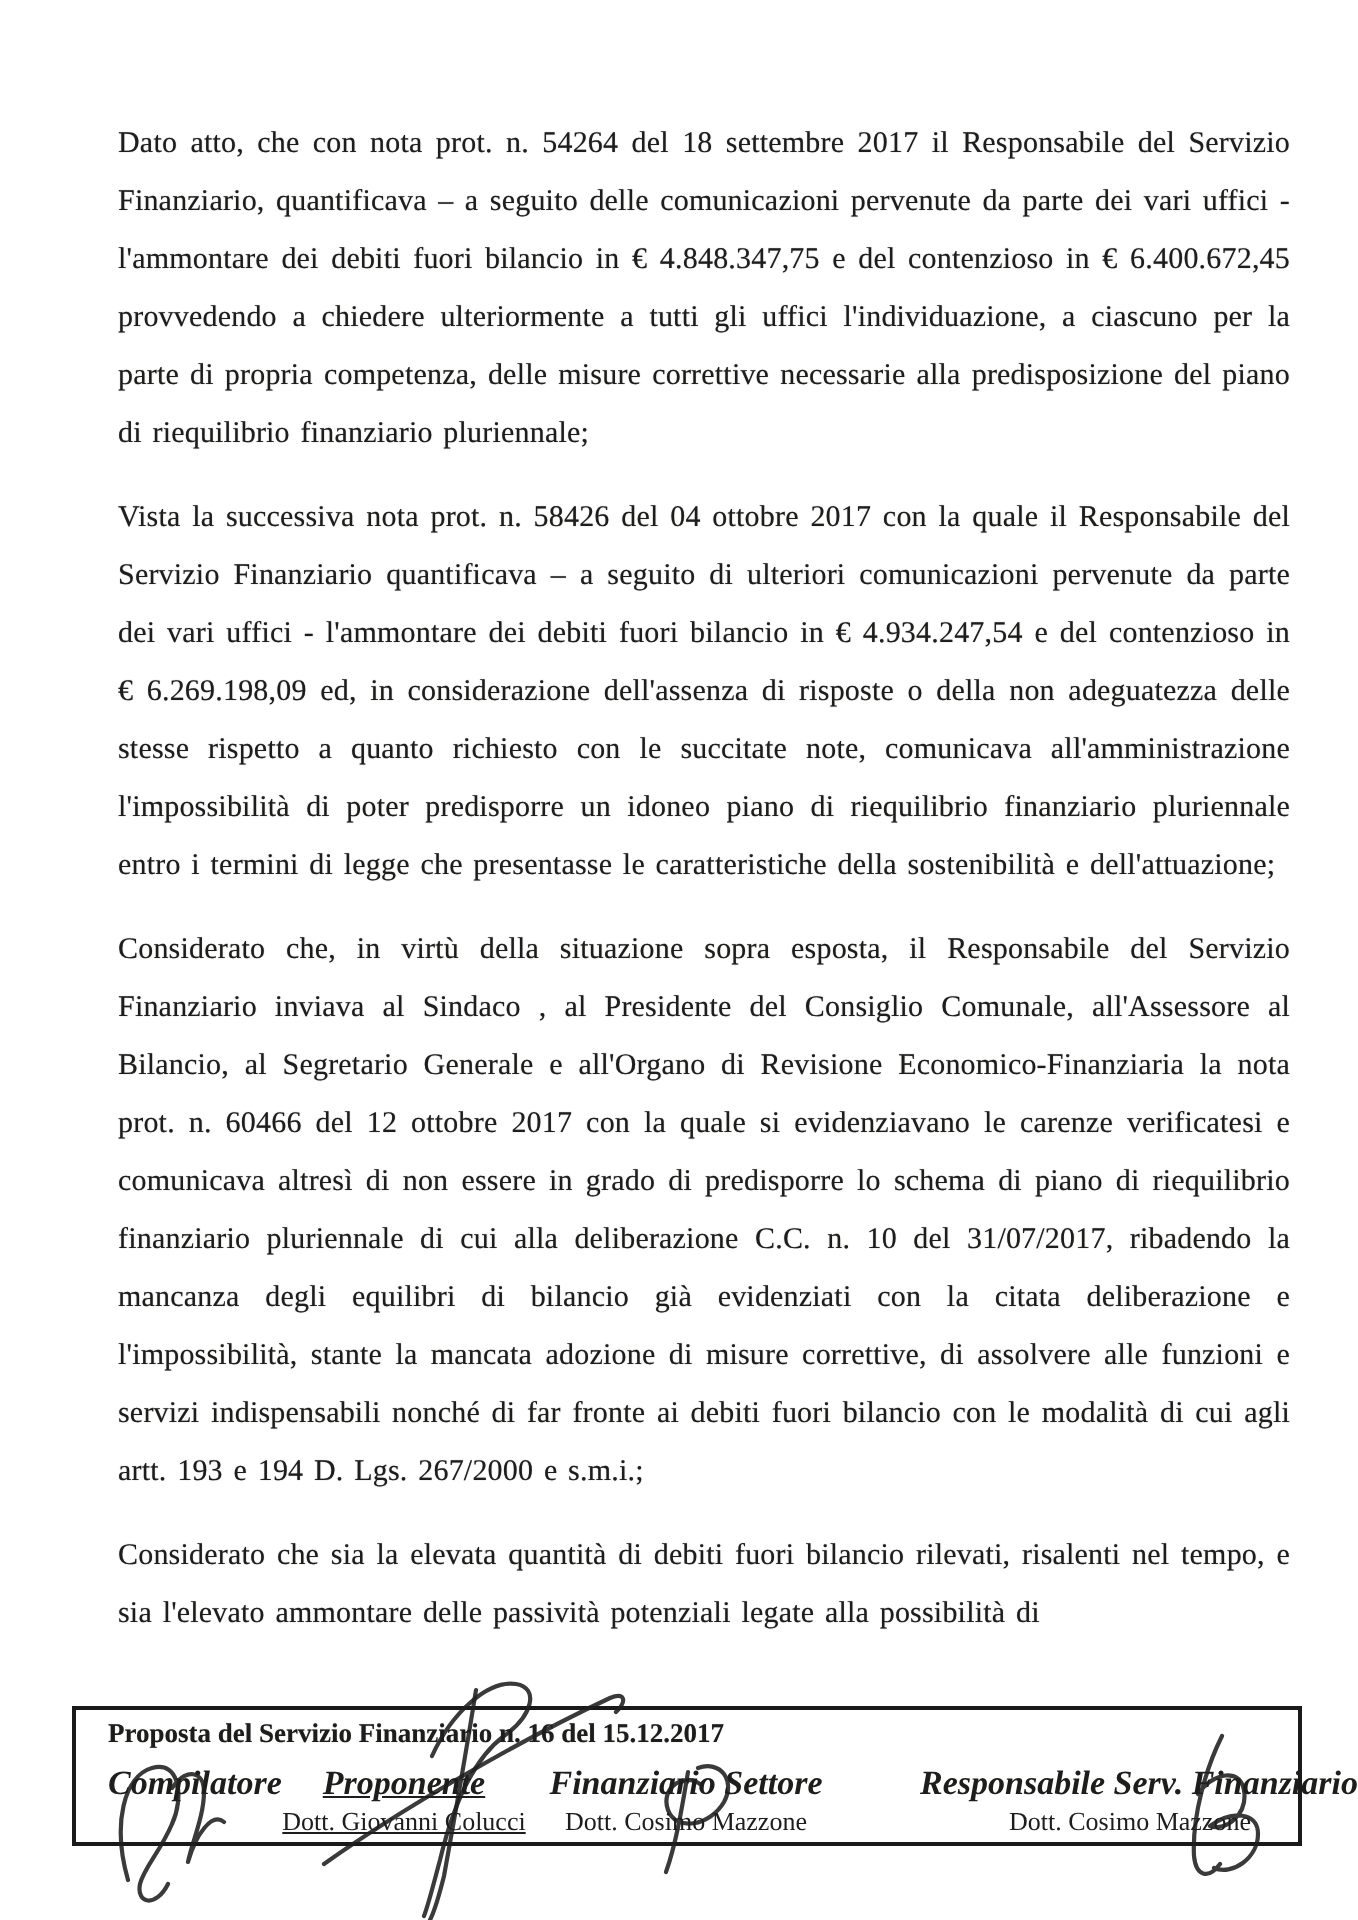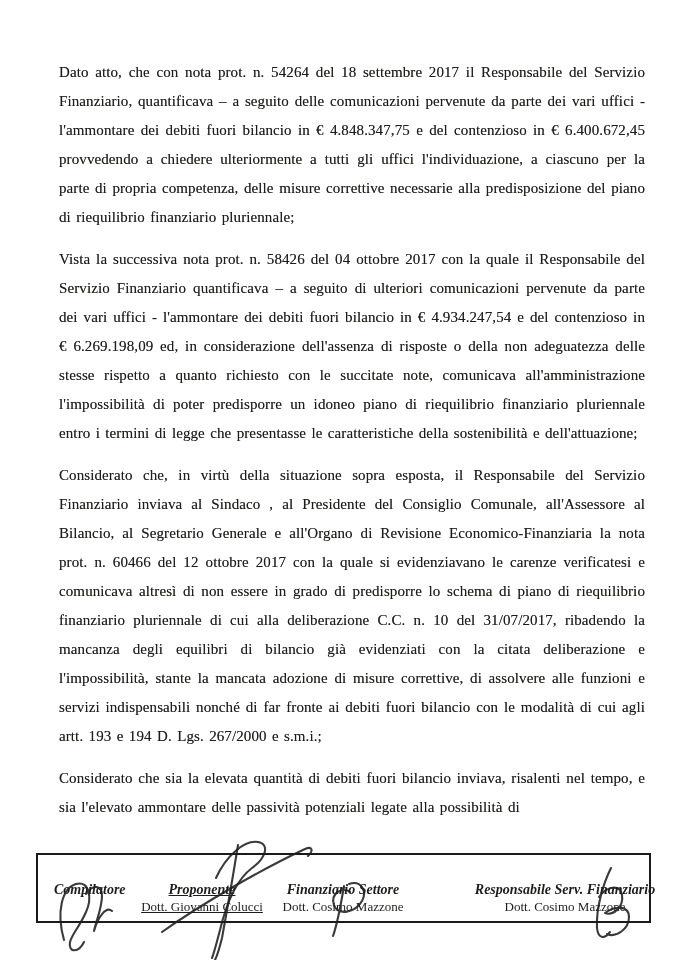--- a/index.html
+++ b/index.html
@@ -34,21 +34,21 @@
     background:transparent;
   }
   .footer-title{
     position:absolute;left:16px;top:4px;
     font-size:13.5px;font-weight:bold;
     white-space:nowrap;
     text-shadow:0 0 0.4px rgba(30,30,30,0.5);
   }
   .sig-col{position:absolute;top:27px;text-align:center;}
   .sig-col .role{
-    font-size:14px;font-weight:bold;font-style:italic;
+    font-size:17px;font-weight:bold;font-style:italic;
     white-space:nowrap;
   }
   .sig-col .name{
     font-size:13px;white-space:nowrap;margin-top:1px;
   }
   .col-1{left:16px;width:110px;text-align:left;}
   .col-2{left:84px;width:160px;text-decoration:underline;}
   .col-3{left:225px;width:160px;}
   .col-4{left:422px;width:210px;}
   .sig-overlay{
@@ -62,24 +62,25 @@
 </style>
 </head>
 <body>
 
 <div class="page">
 
   <div class="doc-body">
     <p>Dato atto, che con nota prot. n. 54264 del 18 settembre 2017 il Responsabile del Servizio Finanziario, quantificava – a seguito delle comunicazioni pervenute da parte dei vari uffici - l'ammontare dei debiti fuori bilancio in € 4.848.347,75 e del contenzioso in € 6.400.672,45 provvedendo a chiedere ulteriormente a tutti gli uffici l'individuazione, a ciascuno per la parte di propria competenza, delle misure correttive necessarie alla predisposizione del piano di riequilibrio finanziario pluriennale;</p>
     <p>Vista la successiva nota prot. n. 58426 del 04 ottobre 2017 con la quale il Responsabile del Servizio Finanziario quantificava – a seguito di ulteriori comunicazioni pervenute da parte dei vari uffici - l'ammontare dei debiti fuori bilancio in € 4.934.247,54 e del contenzioso in € 6.269.198,09 ed, in considerazione dell'assenza di risposte o della non adeguatezza delle stesse rispetto a quanto richiesto con le succitate note, comunicava all'amministrazione l'impossibilità di poter predisporre un idoneo piano di riequilibrio finanziario pluriennale entro i termini di legge che presentasse le caratteristiche della sostenibilità e dell'attuazione;</p>
     <p>Considerato che, in virtù della situazione sopra esposta, il Responsabile del Servizio Finanziario inviava al Sindaco , al Presidente del Consiglio Comunale, all'Assessore al Bilancio, al Segretario Generale e all'Organo di Revisione Economico-Finanziaria la nota prot. n. 60466 del 12 ottobre 2017 con la quale si evidenziavano le carenze verificatesi e comunicava altresì di non essere in grado di predisporre lo schema di piano di riequilibrio finanziario pluriennale di cui alla deliberazione C.C. n. 10 del 31/07/2017, ribadendo la mancanza degli equilibri di bilancio già evidenziati con la citata deliberazione e l'impossibilità, stante la mancata adozione di misure correttive, di assolvere alle funzioni e servizi indispensabili nonché di far fronte ai debiti fuori bilancio con le modalità di cui agli artt. 193 e 194 D. Lgs. 267/2000 e s.m.i.;</p>
-    <p>Considerato che sia la elevata quantità di debiti fuori bilancio inviava, risalenti nel tempo, e sia l'elevato ammontare delle passività potenziali legate alla possibilità di</p>
+    <p>Considerato che sia la elevata quantità di debiti fuori bilancio rilevati, risalenti nel tempo, e sia l'elevato ammontare delle passività potenziali legate alla possibilità di</p>
   </div>
 
   <div class="footer-box">
+    <div class="footer-title">Proposta del Servizio Finanziario n. 16  del 15.12.2017</div>
 
     <div class="sig-col col-1">
       <div class="role">Compilatore</div>
       <div class="name"></div>
     </div>
 
     <div class="sig-col col-2">
       <div class="role">Proponente</div>
       <div class="name">Dott. Giovanni Colucci</div>
     </div>

